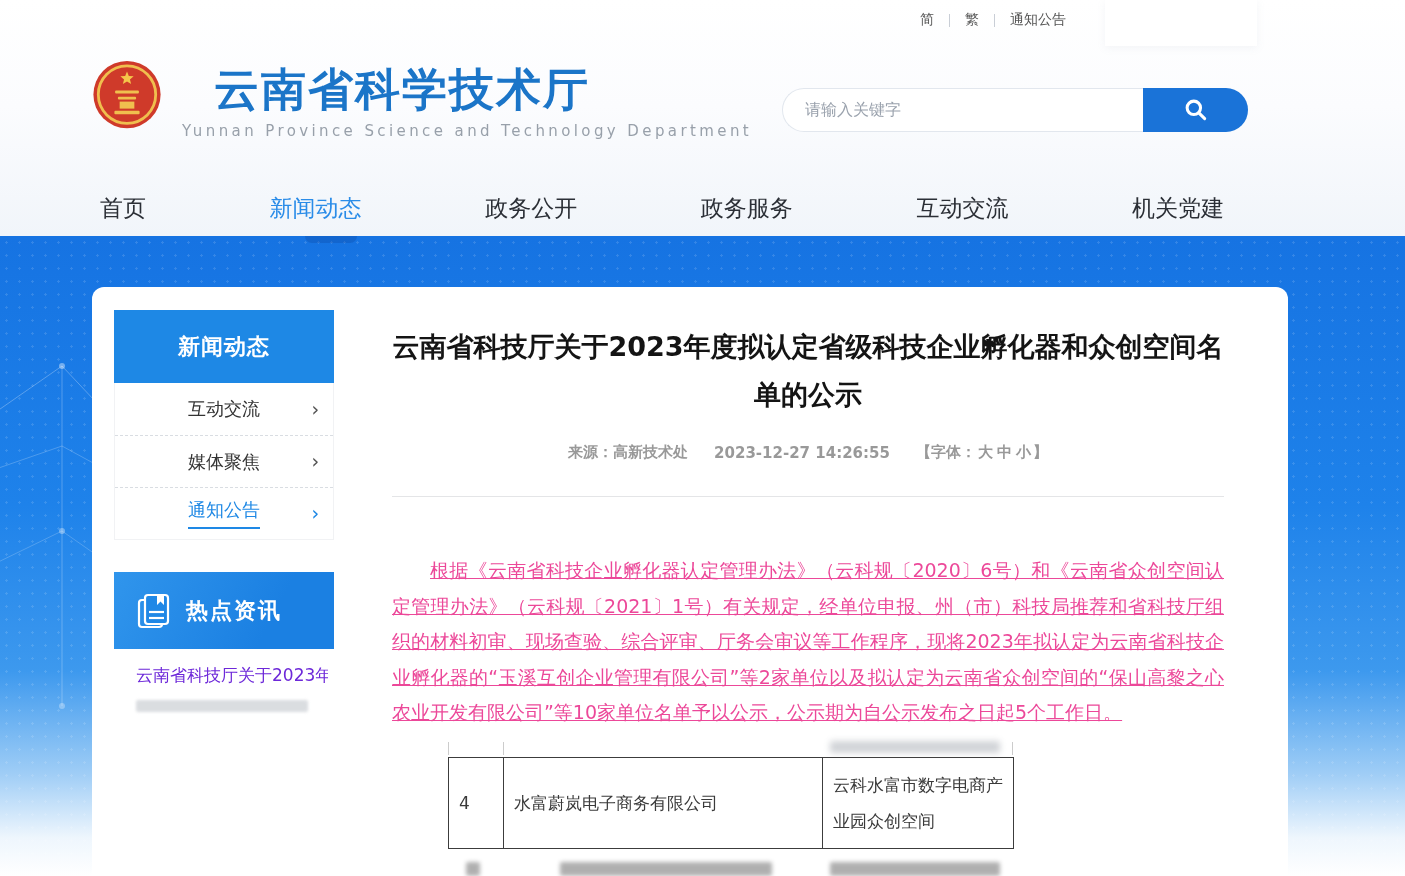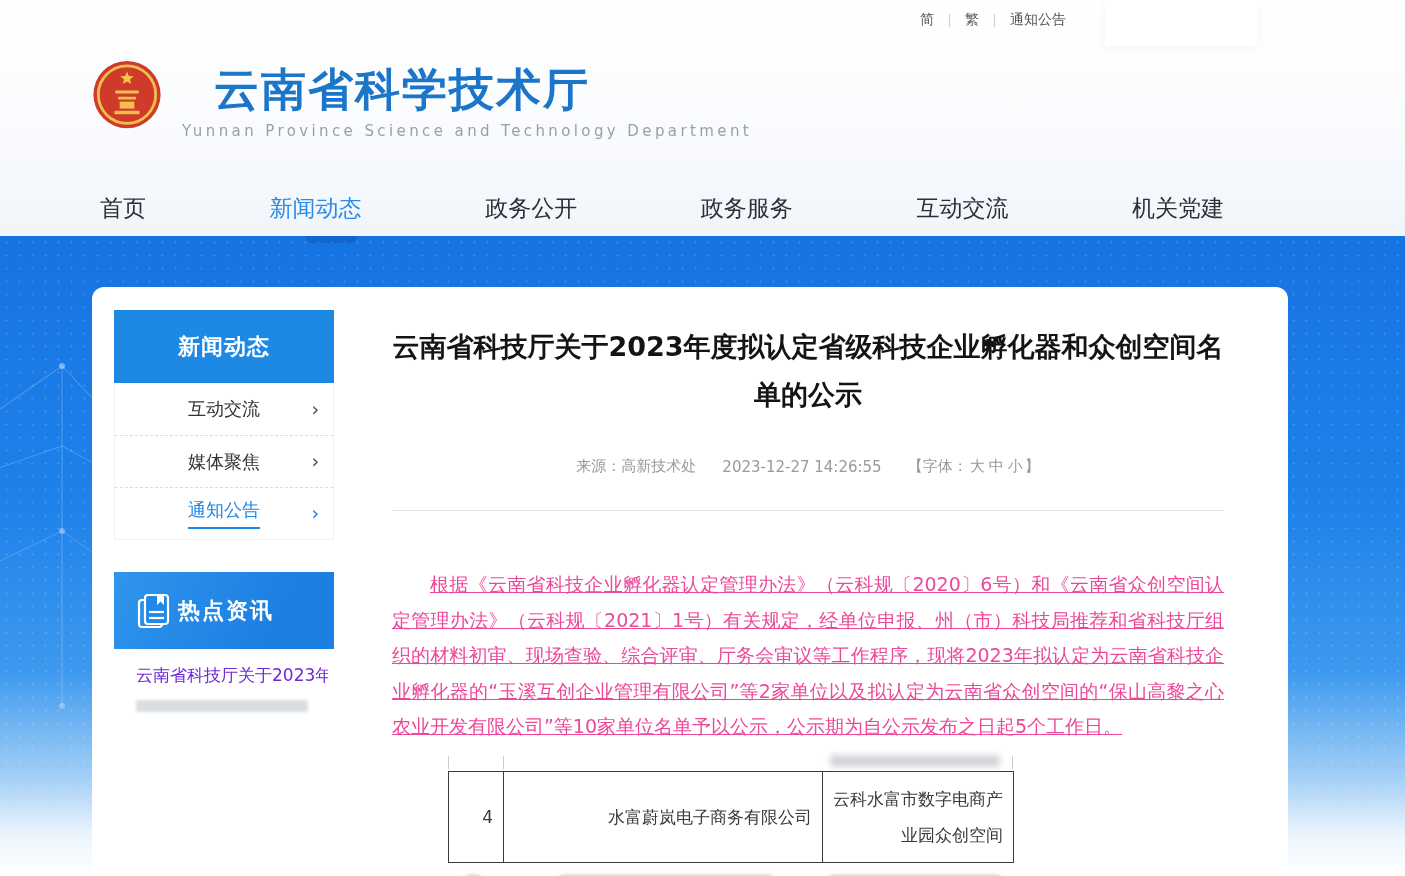--- a/index.html
+++ b/index.html
@@ -54,44 +54,44 @@
     display:flex; align-items:center; justify-content:center; letter-spacing:1px; cursor:pointer; }
   .side-menu { background:#fff; border:1px solid #f1f2f4; border-top:none; }
   .side-item { position:relative; height:52px; display:flex; align-items:center; justify-content:center; cursor:pointer; }
   .side-item + .side-item { border-top:1px dashed #d9dde2; }
   .side-item .lbl { font-size:18px; color:#333; }
   .side-item .chev { position:absolute; right:14px; font-size:19px; color:#555; line-height:1; }
   .side-item.active .lbl { color:#1e88e5; border-bottom:2px solid #1e88e5; padding-bottom:5px; }
   .side-item.active .chev { color:#1e88e5; }
 
   .hot-head { margin-top:32px; height:77px; background:linear-gradient(118deg,#3095ec 0%,#1b80e2 70%);
-    display:flex; align-items:center; padding-left:20px; gap:4px; }
+    display:flex; align-items:center; padding-left:20px; gap:12px; }
   .hot-head .hot-title { color:#fff; font-size:22px; font-weight:bold; letter-spacing:2px; }
   .hot-list { padding:15px 6px 0 22px; }
   .hot-item { font-size:17px; color:#6d28d9; cursor:pointer; white-space:nowrap; overflow:hidden; }
   .hot-ghost { margin-top:13px; width:172px; height:12px; background:#c7cbd1; border-radius:2px;
     filter:blur(1.6px); opacity:.65; }
 
   
   .article { position:absolute; left:300px; top:36px; width:832px; }
   .art-title { font-size:27px; line-height:48px; font-weight:bold; color:#141414; text-align:center; }
-  .meta { margin-top:38px; display:flex; justify-content:center; align-items:center; gap:26px;
-    font-size:15px; color:#999; }
+  .meta { margin-top:24px; display:flex; justify-content:center; align-items:center; gap:26px;
+    font-size:15px; color:#999;font-weight:bold; }
   .meta .fs { cursor:pointer; margin:0 2px; }
   .divider { margin-top:34px; border-top:1px solid #e4e5e7; }
   .body-p { margin-top:56px; font-size:19px; line-height:35.6px; color:#ec4899; text-indent:2em;
     font-family:"DejaVu Sans","Liberation Sans",sans-serif; text-align:justify;text-decoration:underline; }
 
   
   .tablewrap { position:relative; margin:26px 0 0 56px; width:567px; }
   .ghost-stub { position:absolute; top:-15px; width:1px; height:13px; background:rgba(110,110,110,.35); }
   .ghost-smudge { position:absolute; top:-16px; left:382px; width:170px; height:12px;
     background:#9aa0a8; filter:blur(3px); opacity:.45; border-radius:2px; }
   table.pub { border-collapse:collapse; table-layout:fixed; width:565px; }
-  table.pub td { border:1px solid #3c3c3c; height:91px; text-align:right; vertical-align:middle;
+  table.pub td { border:1px solid #3c3c3c; height:91px; text-align:left; vertical-align:middle;
     font-size:17px; color:#3a3a3a; padding:4px 10px; line-height:36px; }
   td.c-num { width:55px; }
   td.c-company { width:319px; }
   td.c-space { width:191px; }
   .blur-row { position:relative; height:30px; }
   .blur-bar { position:absolute; top:13px; height:14px; background:#6f6f6f; border-radius:2px;
     filter:blur(2.2px); opacity:.55; }
   .bb1 { left:18px; width:14px; }
   .bb2 { left:112px; width:212px; }
   .bb3 { left:382px; width:170px; }
@@ -123,20 +123,29 @@
         <rect x="37" y="55" width="26" height="4" rx="1.5" fill="#f0bf4e"></rect>
         <rect x="39.5" y="62" width="21" height="10" fill="#f0bf4e"></rect>
         <rect x="32" y="75" width="36" height="5" rx="1.5" fill="#f0bf4e"></rect>
       </svg>
       <div class="title-block">
         <div class="site-title">云南省科学技术厅</div>
         <div class="site-subtitle">Yunnan  Province  Science  and  Technology  Department</div>
       </div>
     </div>
 
+    <div class="search">
+      <input type="text" placeholder="请输入关键字" style="">
+      <button class="search-btn">
+        <svg width="26" height="26" viewBox="0 0 24 24">
+          <circle cx="10" cy="10" r="6.2" fill="none" stroke="#fff" stroke-width="2.8"></circle>
+          <line x1="14.6" y1="14.6" x2="20" y2="20" stroke="#fff" stroke-width="2.8" stroke-linecap="round"></line>
+        </svg>
+      </button>
+    </div>
 
     <div class="nav">
       <a>首页</a>
       <a class="active">新闻动态</a>
       <a>政务公开</a>
       <a>政务服务</a>
       <a>互动交流</a>
       <a>机关党建</a>
     </div>
   </div>

